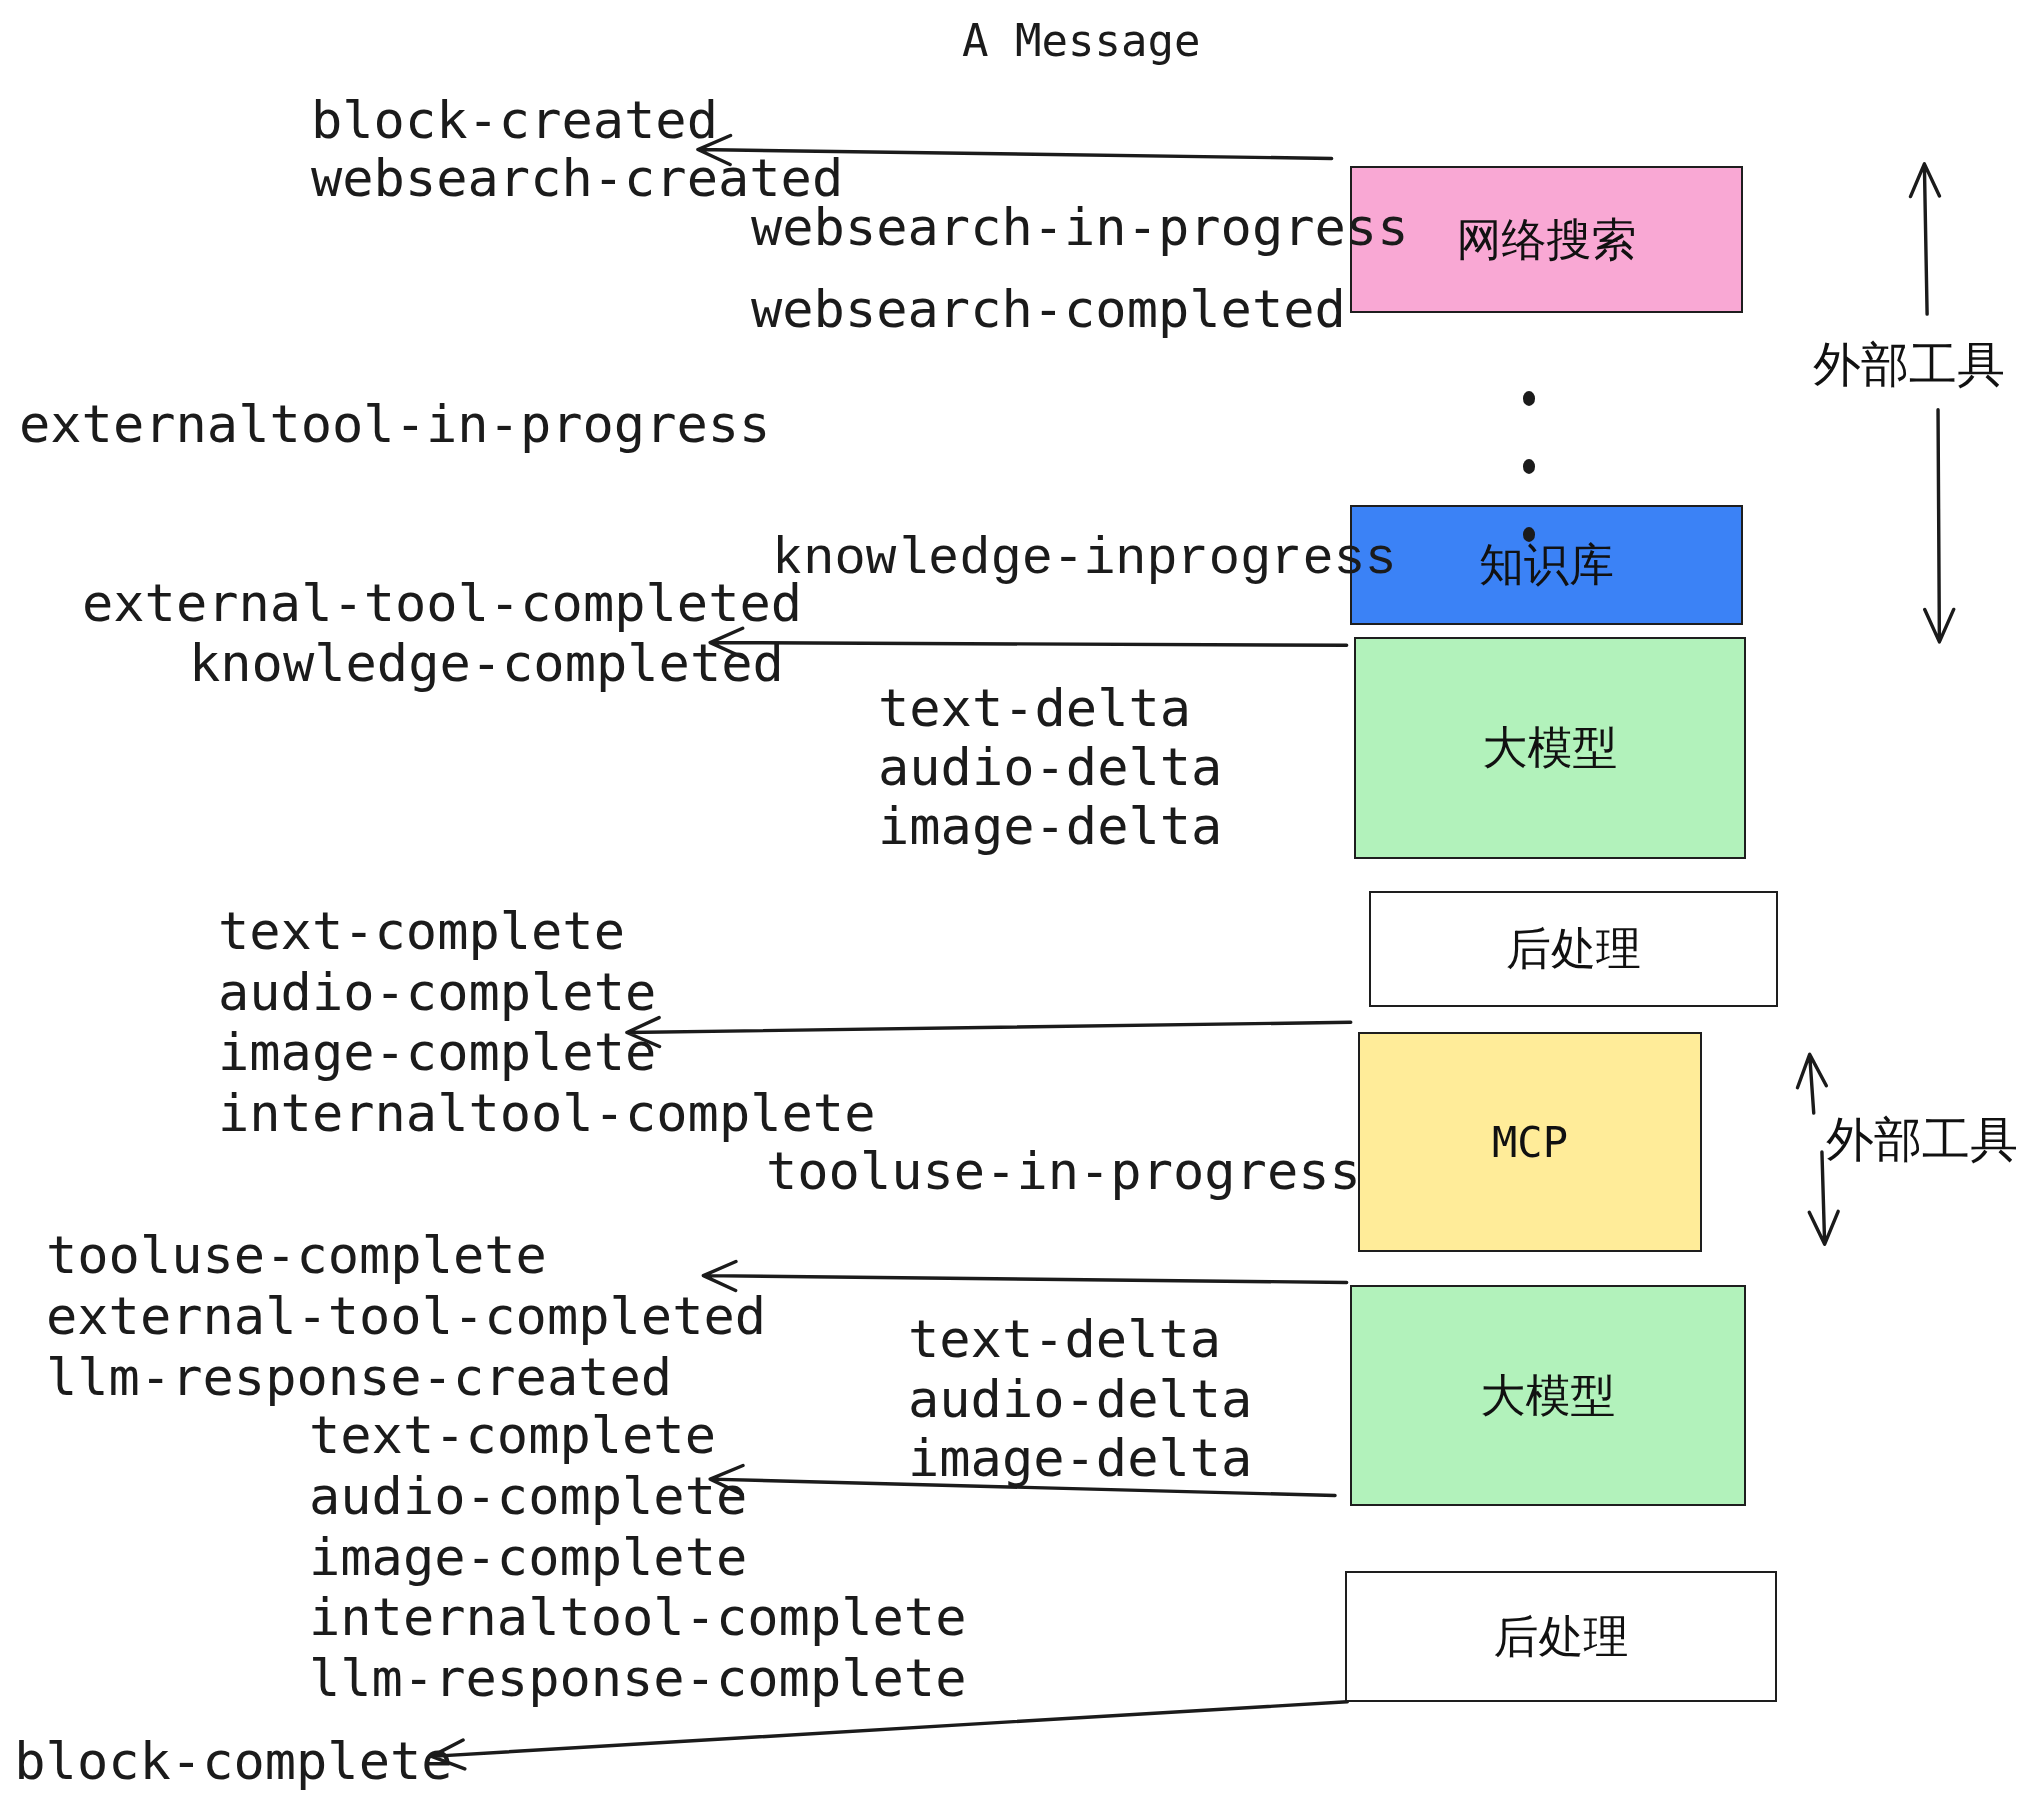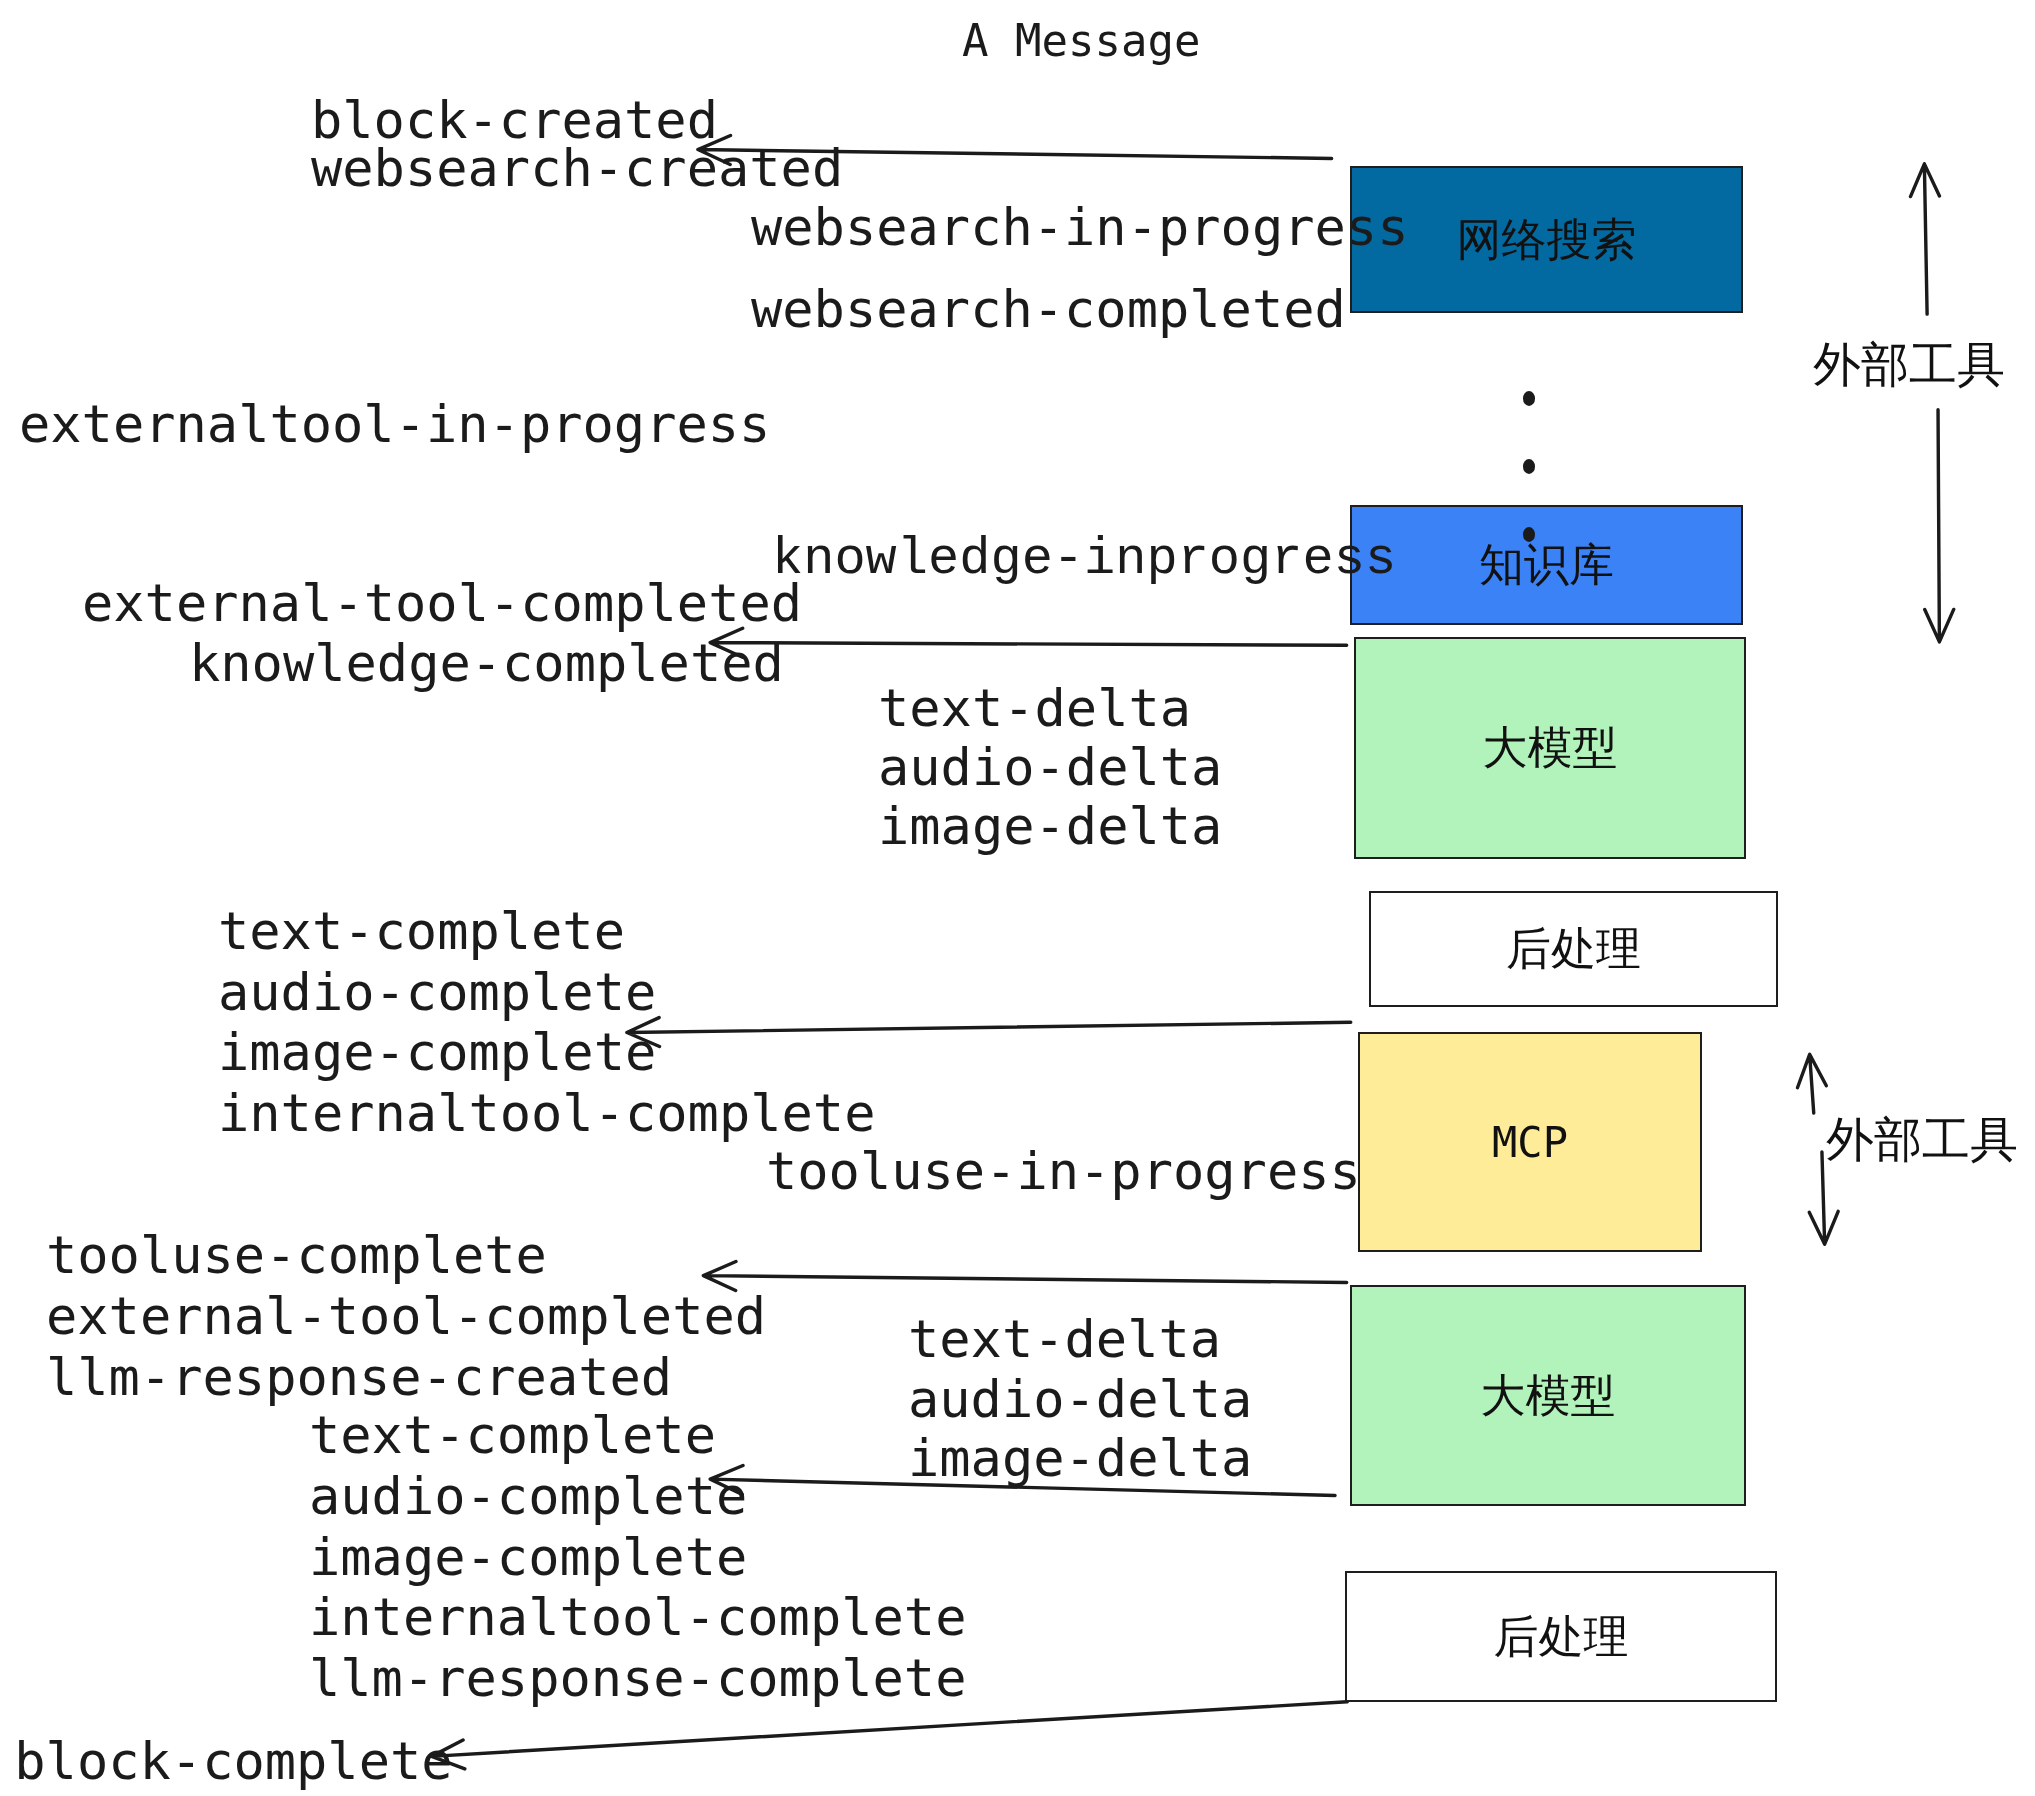--- a/index.html
+++ b/index.html
@@ -78,21 +78,21 @@
       <path d="M 1972 945 L 1040 941 M 1087.5711891019585 920.0004293513962 L 1040 941 L 1087.3891861124494 962.4071259070348"></path>
       <path d="M 1978 1497 L 918 1512 M 965.1758515247395 1490.1267507462715 L 918 1512 L 965.7758917383693 1532.5295925094392"></path>
       <path d="M 1972 1878 L 1030 1868 M 1077.7030277615045 1847.301663294237 L 1030 1868 L 1077.2528717336668 1889.7063611165397"></path>
       <path d="M 1955 2190 L 1040 2166 M 1088.0202675936753 2146.048711815228 L 1040 2166 L 1086.9083329870766 2188.441218691808"></path>
       <path d="M 1973 2492 L 632 2572 M 678.1336647918492 2548.0065639627564 L 632 2572 L 680.6590533379775 2590.3383894672315"></path>
       <path d="M 2822 460 L 2818 240 M 2840.063181142659 287.08732353687367 L 2818 240 L 2797.663101722953 287.8582340717774"></path>
       <path d="M 2838 600 L 2840 940 M 2818.5175303132055 892.6449211155132 L 2840 940 L 2860.9238837638122 892.3954719775685"></path>
       <path d="M 2656 1630 L 2650 1544 M 2674.456696115817 1589.8897593706763 L 2650 1544 L 2632.152441907713 1592.8412189665905"></path>
       <path d="M 2668 1687 L 2672 1822 M 2649.3995415744157 1775.1681809134705 L 2672 1822 L 2691.788026032455 1773.9122258184173"></path>
     </svg>
-<div class="box" style="left: 1350px; top: 166px; width: 393px; height: 147px; background: #0369a1;">
+<div class="box" style="left: 1350px; top: 166px; width: 393px; height: 147px; background: #f9a8d4;">
       <span class="lbl">网络搜索</span>
     </div>
     <div class="box" style="left: 1350px; top: 505px; width: 393px; height: 120px; background: #3b82f6;">
       <span class="lbl">知识库</span>
     </div>
     <div class="box" style="left: 1354px; top: 637px; width: 392px; height: 222px; background: rgb(178, 242, 187);">
       <span class="lbl">大模型</span>
     </div>
     <div class="box" style="left: 1369px; top: 891px; width: 409px; height: 116px; background: rgb(255, 255, 255);">
       <span class="lbl">后处理</span>
@@ -100,21 +100,21 @@
     <div class="box mono" style="left: 1358px; top: 1032px; width: 344px; height: 220px; background: rgb(255, 236, 153);">
       <span class="lbl">MCP</span>
     </div>
     <div class="box" style="left: 1350px; top: 1285px; width: 396px; height: 221px; background: rgb(178, 242, 187);">
       <span class="lbl">大模型</span>
     </div>
     <div class="box" style="left: 1345px; top: 1571px; width: 432px; height: 131px; background: rgb(255, 255, 255);">
       <span class="lbl">后处理</span>
     </div>
     <div class="evt" style="left: 311px; top: 92px;">block-created</div>
-    <div class="evt" style="left: 311px; top: 140px;">websearch-created</div>
+    <div class="evt" style="left: 311px; top: 150px;">websearch-created</div>
     <div class="evt" style="left: 751px; top: 199px;">websearch-in-progress</div>
     <div class="evt" style="left: 751px; top: 281px;">websearch-completed</div>
     <div class="evt" style="left: 19px; top: 396px;">externaltool-in-progress</div>
     <div class="evt" style="left: 772px; top: 531px; font-family: Liberation Mono, monospace;">knowledge-inprogress</div>
     <div class="evt" style="left: 82px; top: 575px;">external-tool-completed</div>
     <div class="evt" style="left: 189px; top: 635px;">knowledge-completed</div>
     <div class="evt" style="left: 878px; top: 680px;">text-delta</div>
     <div class="evt" style="left: 878px; top: 739px;">audio-delta</div>
     <div class="evt" style="left: 878px; top: 798px;">image-delta</div>
     <div class="evt" style="left: 218px; top: 903px;">text-complete</div>

